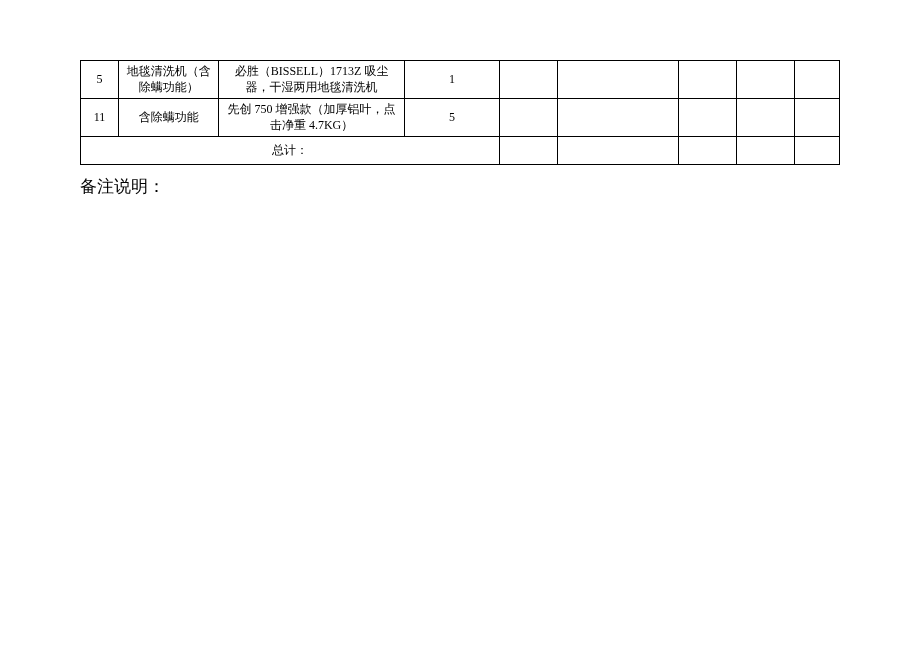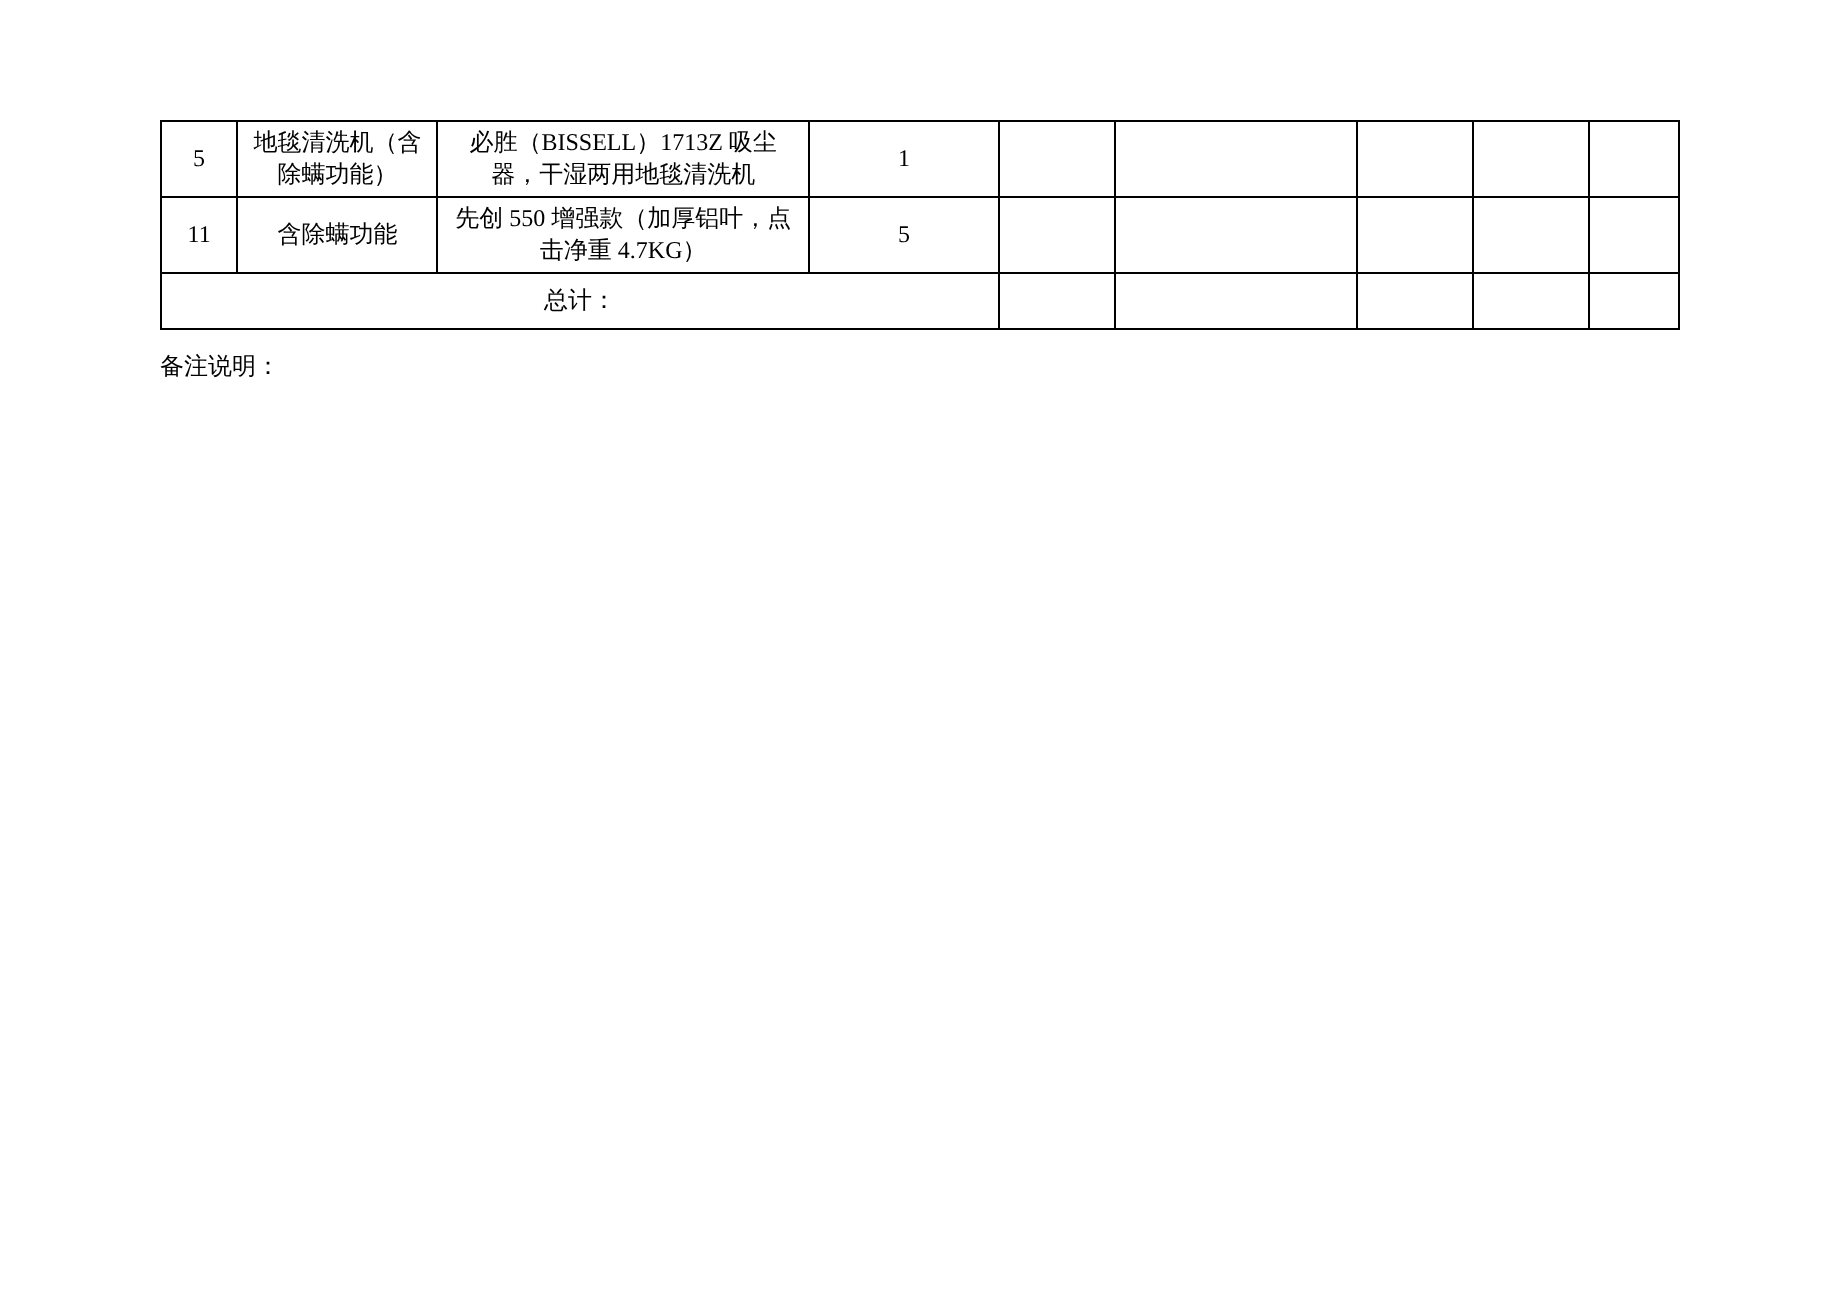--- a/index.html
+++ b/index.html
@@ -33,21 +33,21 @@
     .col-qty { width: 95px; text-align: center; }
     .col-a { width: 58px; }
     .col-b { width: 120px; }
     .col-c { width: 58px; }
     .col-d { width: 58px; }
     .col-e { width: 45px; }
     .total-row td { text-align: center; height: 24px; }
     .total-label { text-align: center; }
     .notes {
       margin-top: 8px;
-      font-size: 12px;
+      font-size: 17px;
       line-height: 1.7;
     }
     .notes-title { margin-bottom: 0; }
     .notes ol {
       list-style: none;
       padding-left: 38px;
     }
   </style>
 </head>
 <body>
@@ -72,21 +72,21 @@
       <td class="col-qty">1</td>
       <td></td>
       <td></td>
       <td></td>
       <td></td>
       <td></td>
     </tr>
     <tr>
       <td class="col-num">11</td>
       <td class="col-name">含除螨功能</td>
-      <td class="col-spec">先创 550 增强款（加厚铝叶，点击净重 4.7KG）</td>
+      <td class="col-spec">先创 750 增强款（加厚铝叶，点击净重 4.7KG）</td>
       <td class="col-qty">5</td>
       <td></td>
       <td></td>
       <td></td>
       <td></td>
       <td></td>
     </tr>
     <tr class="total-row">
       <td colspan="4" class="total-label">总计：</td>
       <td></td>

